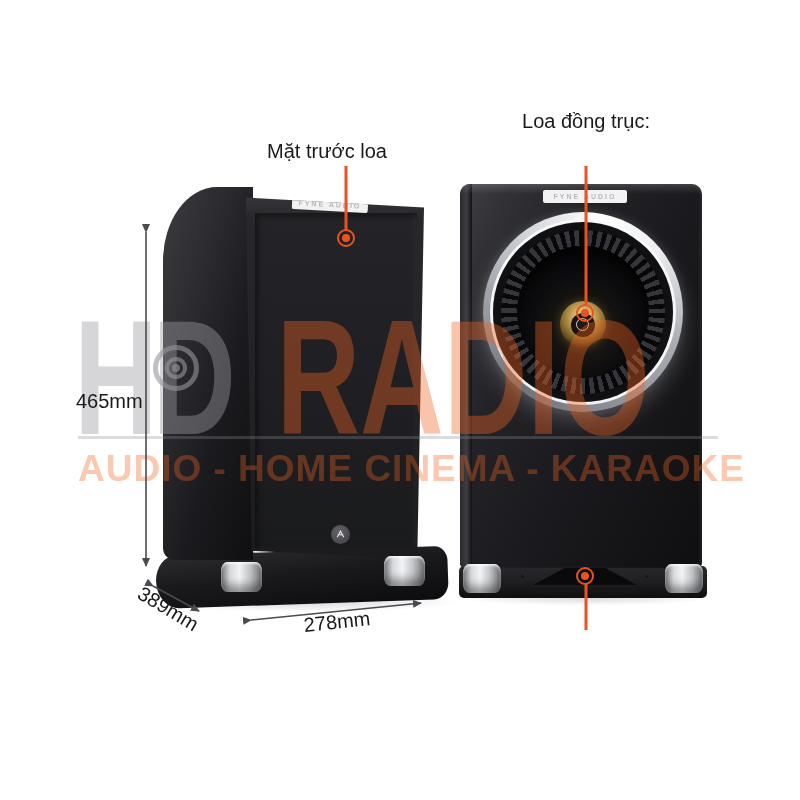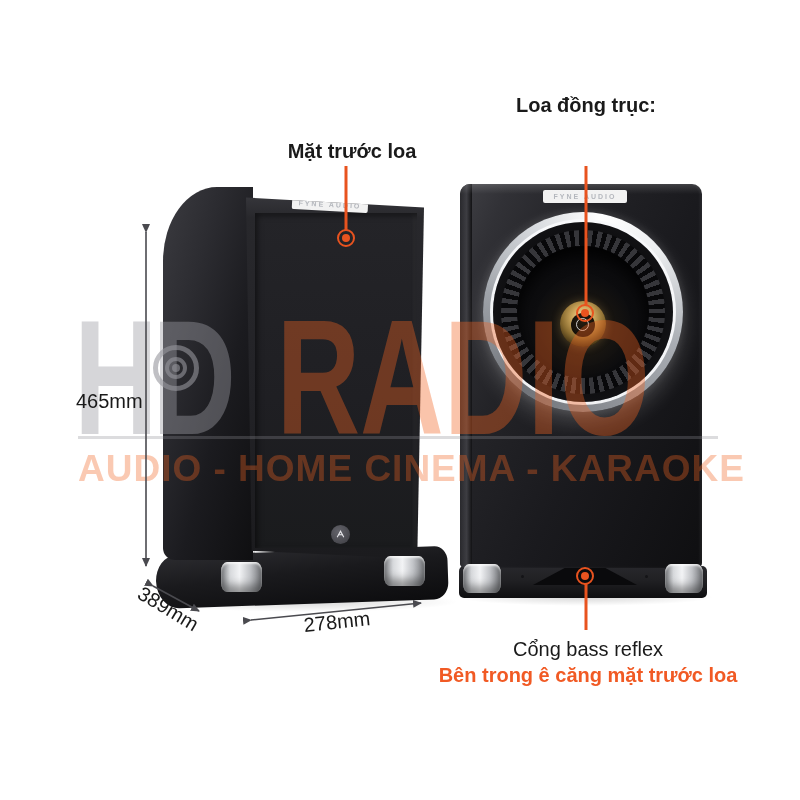--- a/index.html
+++ b/index.html
@@ -185,30 +185,26 @@
     <circle class="dot-fill" cx="346" cy="238" r="4"></circle>
     <circle class="dot-ring" cx="346" cy="238" r="8"></circle>
     <line class="leader" x1="586" y1="166" x2="586" y2="305"></line>
     <circle class="dot-fill" cx="585" cy="313" r="4"></circle>
     <circle class="dot-ring" cx="585" cy="313" r="8"></circle>
     <line class="leader" x1="586" y1="584" x2="586" y2="630"></line>
     <circle class="dot-fill" cx="585" cy="576" r="4"></circle>
     <circle class="dot-ring" cx="585" cy="576" r="8"></circle>
   </svg>
 
-  <div class="lbl center" style="left:352px;top:140px;font-weight:bold;">Mặt trước loa</div>
-
-  <div class="lbl center" style="left:586px;top:92px;line-height:27px;font-weight:bold;">
+  <div class="lbl center" style="left:327px;top:140px;">Mặt trước loa</div>
+
+  <div class="lbl center" style="left:586px;top:108px;line-height:27px;">
     <div>Loa đồng trục:</div>
   </div>
 
   <div class="lbl" style="left:76px;top:390px;">465mm</div>
 
   <div class="lbl" style="left:168px;top:609px;transform:translate(-50%,-50%) rotate(31deg);">389mm</div>
 
   <div class="lbl" style="left:337px;top:622px;transform:translate(-50%,-50%) rotate(-6deg);">278mm</div>
 
-  <div class="lbl center" style="left:588px;top:636px;line-height:26px;">
-    <div>Cổng bass reflex</div>
-    <div class="note">Bên trong ê căng mặt trước loa</div>
-  </div>
 
 </div>
 
 </body></html>

